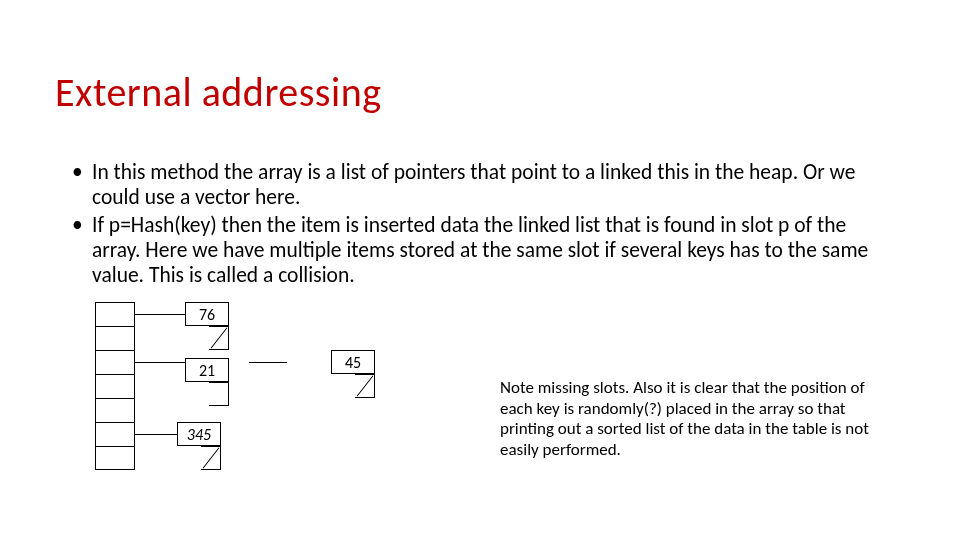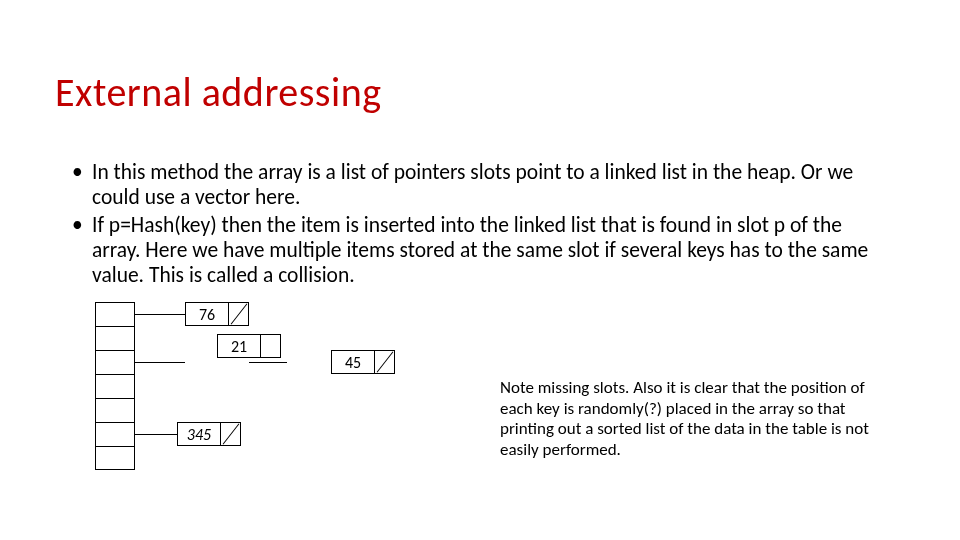--- a/index.html
+++ b/index.html
@@ -70,20 +70,21 @@
     background: #fff;
   }
   .slot:last-child {
     border-bottom: 1px solid #000;
   }
 
   .node {
     position: absolute;
     display: flex;
     align-items: flex-end;
+    flex-direction: column;
   }
   .cell {
     width: 44px;
     height: 24px;
     border: 1px solid #000;
     box-sizing: border-box;
     display: flex;
     align-items: center;
     justify-content: center;
     font-size: 16px;
@@ -134,25 +135,25 @@
 </head>
 <body>
 
 <div class="slide">
 
   <div class="title">External addressing</div>
 
   <div class="bullets">
     <div class="row">
       <div class="dot">•</div>
-      <div class="txt">In this method the array is a list of pointers slots point to a linked list in the heap. Or we could use a vector here.</div>
+      <div class="txt">In this method the array is a list of pointers that point to a linked this in the heap. Or we could use a vector here.</div>
     </div>
     <div class="row">
       <div class="dot">•</div>
-      <div class="txt">If p=Hash(key) then the item is inserted into the linked list that is found in slot p of the array.  Here we have multiple items stored at the same slot if several keys has to the same value.  This is called a collision.</div>
+      <div class="txt">If p=Hash(key) then the item is inserted data the linked list that is found in slot p of the array.  Here we have multiple items stored at the same slot if several keys has to the same value.  This is called a collision.</div>
     </div>
   </div>
 
   <div class="diagram">
 
     <div class="array">
       <div class="slot"></div>
       <div class="slot"></div>
       <div class="slot"></div>
       <div class="slot"></div>
@@ -163,21 +164,21 @@
 
     <div class="link" style="left:40px; top:12px; width:50px;"></div>
     <div class="node" style="left:90px; top:0px;">
       <div class="cell">76</div>
       <div class="ptrcell">
           <div class="slash"></div>
         </div>
     </div>
 
     <div class="link" style="left:40px; top:60px; width:50px;"></div>
-    <div class="node" style="left:90px; top:32px;margin-left:32px;">
+    <div class="node" style="left:90px; top:56px;">
       <div class="cell">21</div>
       <div class="ptrcell"></div>
     </div>
     <div class="link" style="left:154px; top:60px; width:38px;"></div>
     <div class="node" style="left:192px; top:48px;margin-left:44px;">
       <div class="cell">45</div>
       <div class="ptrcell">
           <div class="slash"></div>
         </div>
     </div>

